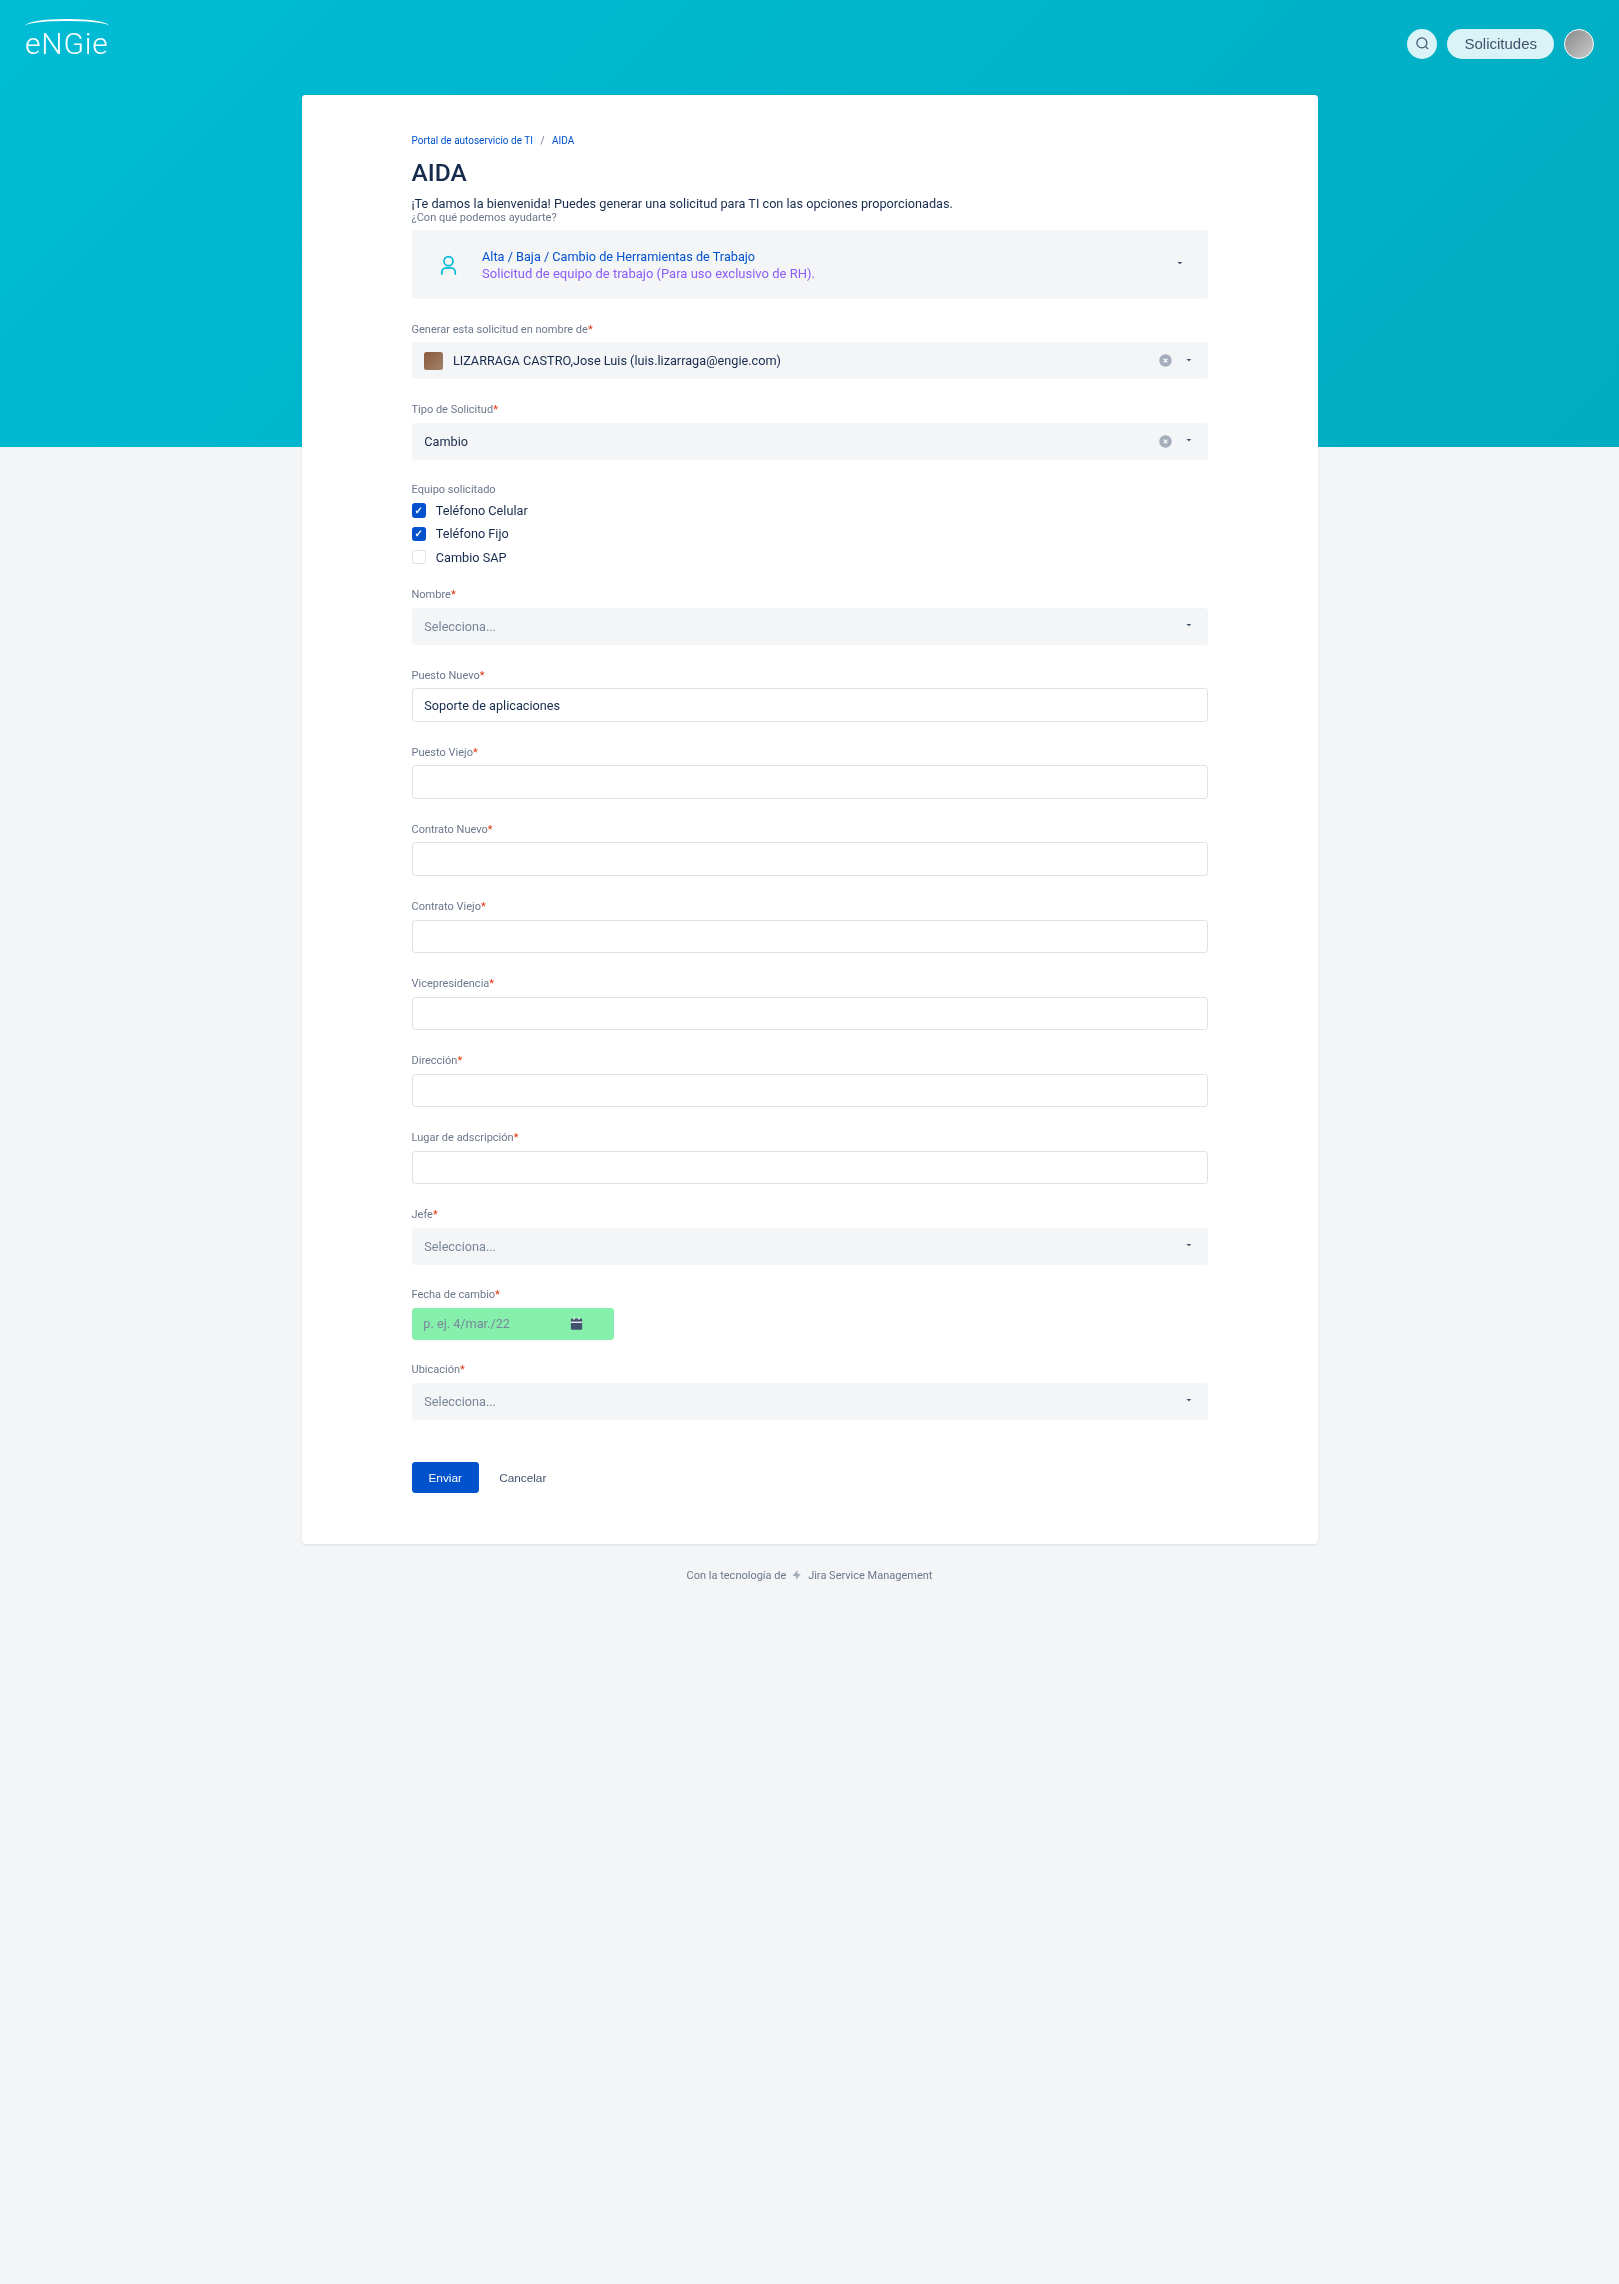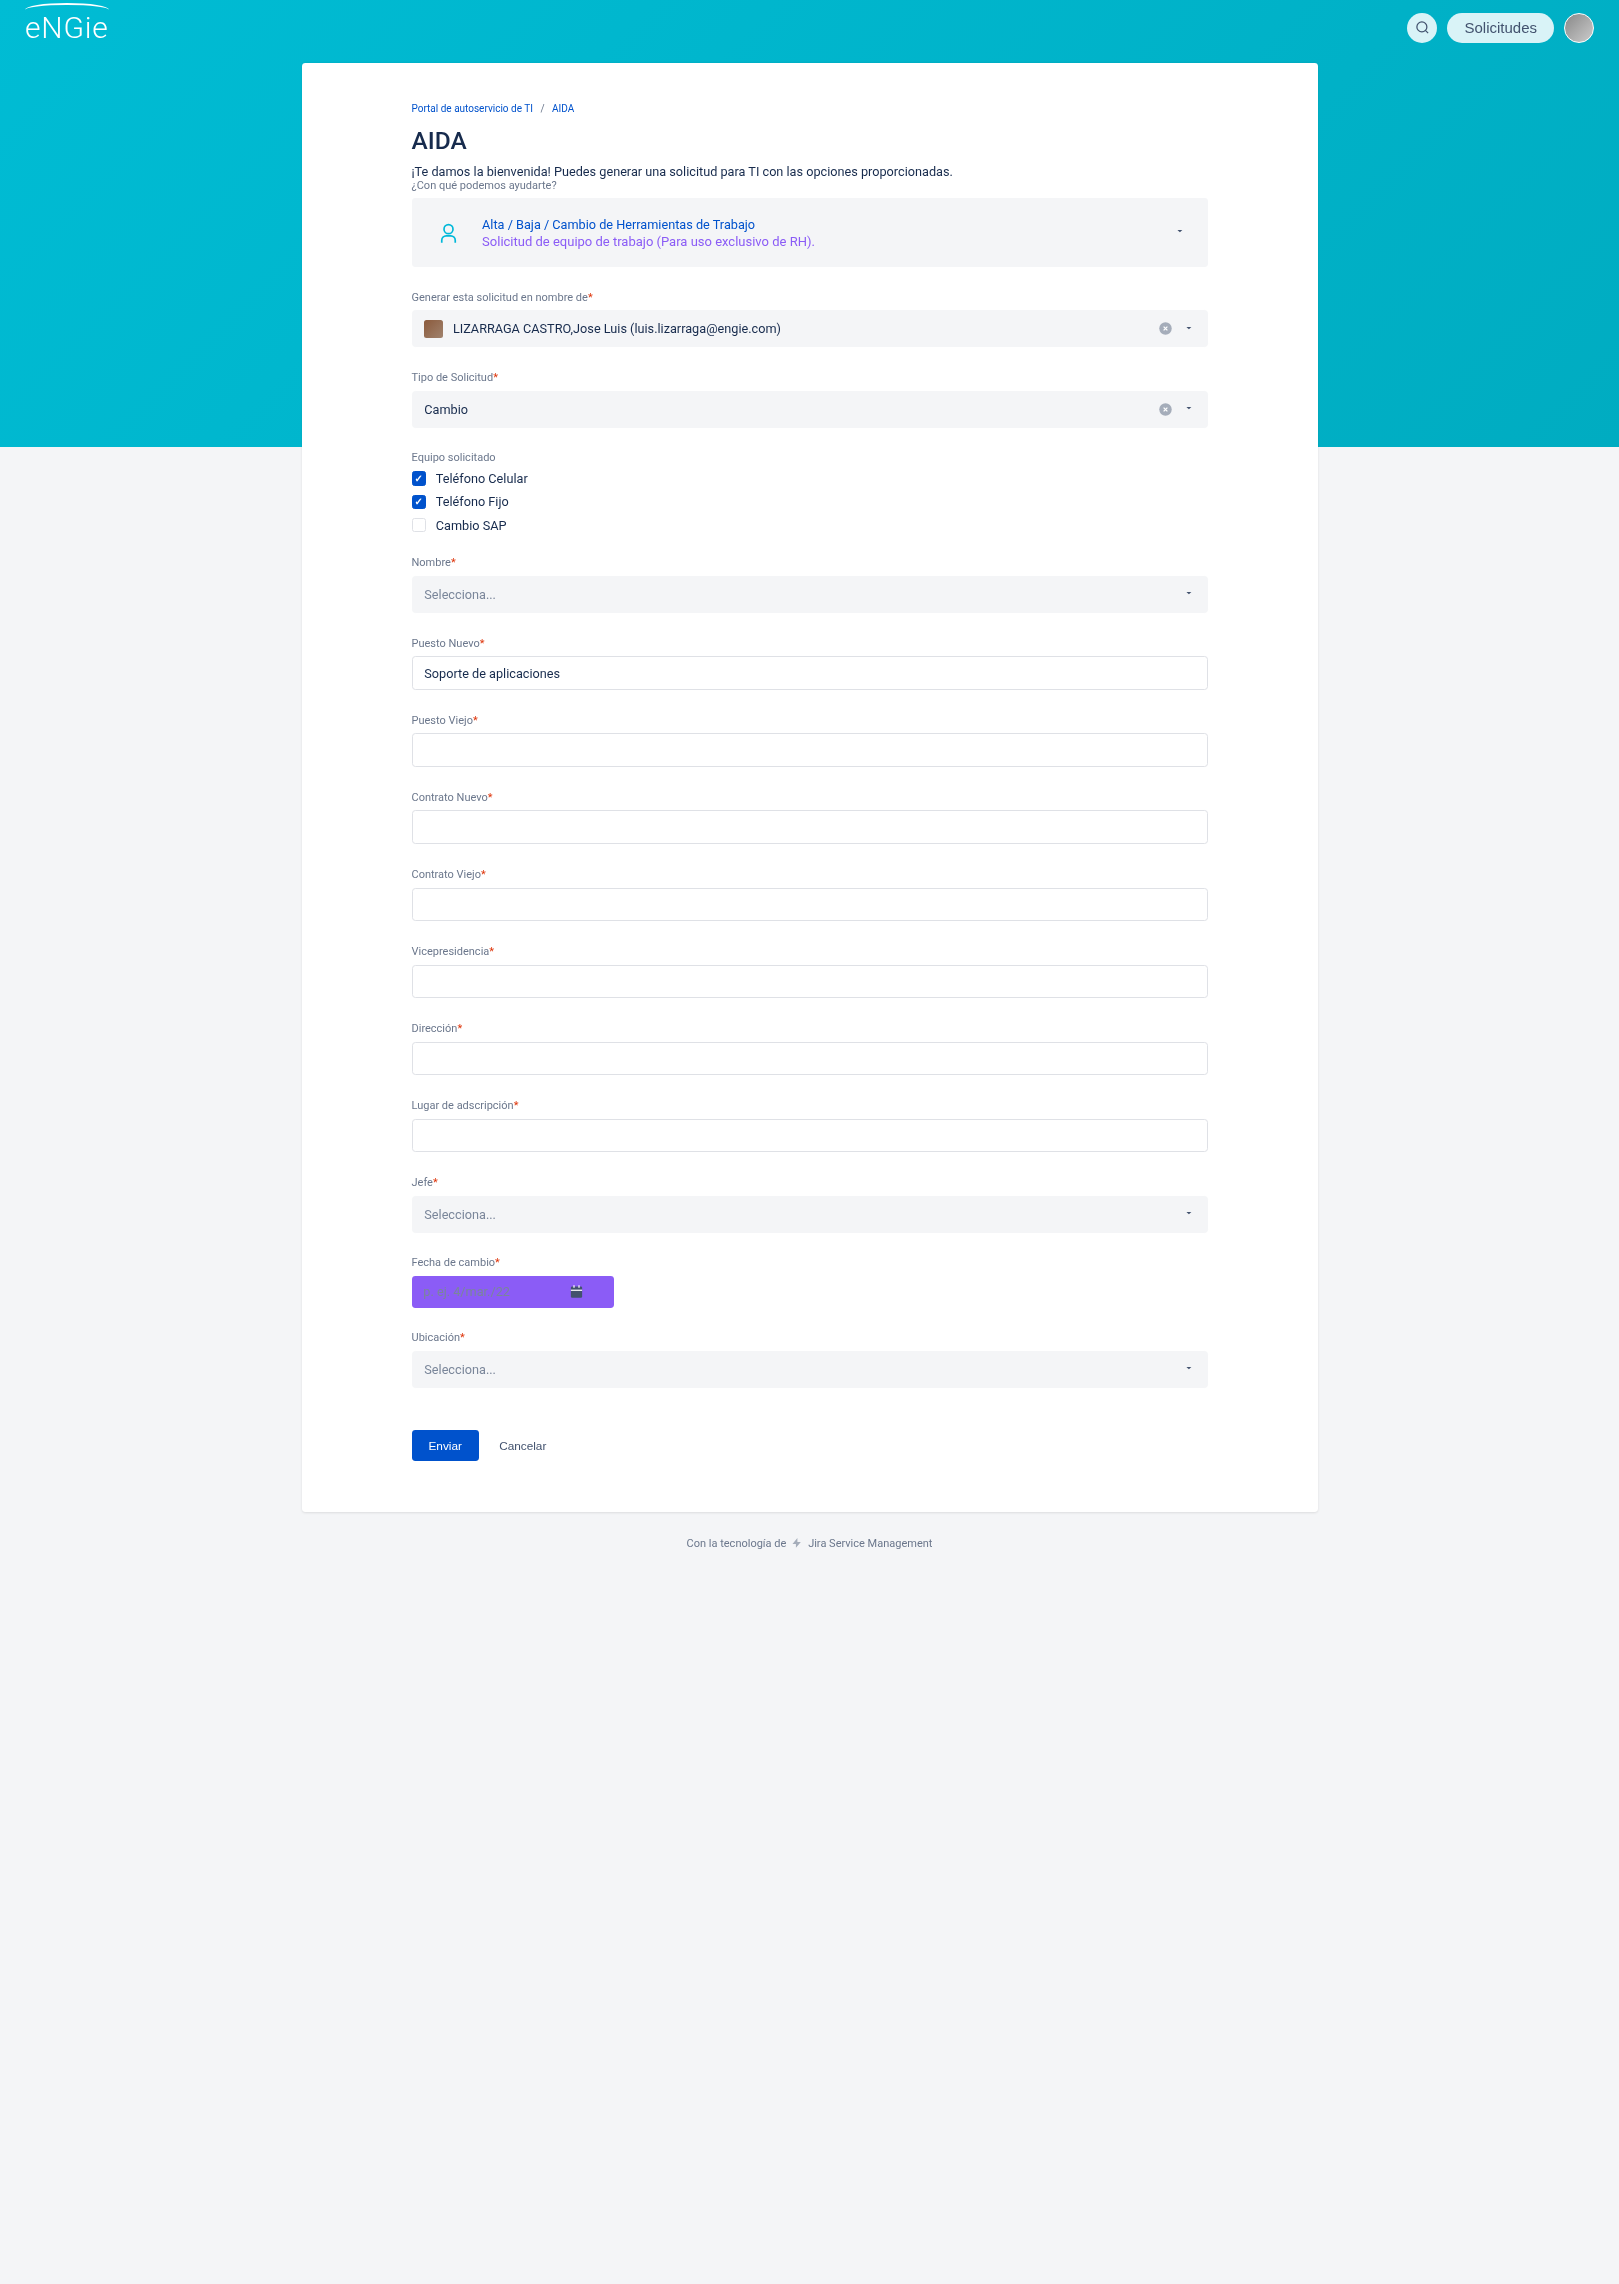--- a/index.html
+++ b/index.html
@@ -36,21 +36,21 @@
       background-repeat: repeat-x;
       background-size: 295px 135px;
     }
     
     .header {
       position: relative;
       z-index: 2;
       display: flex;
       justify-content: space-between;
       align-items: center;
-      padding: 10px 25px;
+      padding: 26px 25px;
     }
     
     .logo {
       color: white;
       font-size: 30px;
       font-weight: 300;
       letter-spacing: 0.8px;
       position: relative;
     }
     
@@ -278,21 +278,21 @@
       padding: 8.4px 11.8px;
       font-size: 12.7px;
       color: #172b4d;
       font-family: inherit;
       background: white;
     }
     
     .date-input-wrap {
       display: inline-flex;
       align-items: flex-end;
-      background: #8b5cf6;
+      background: #86efac;
       border-radius: 3.4px;
       padding: 8.4px 11.8px;
       gap: 28px;
       width: 202px;
     }
     
     .date-input-wrap input {
       border: none;
       background: transparent;
       font-size: 12.7px;

